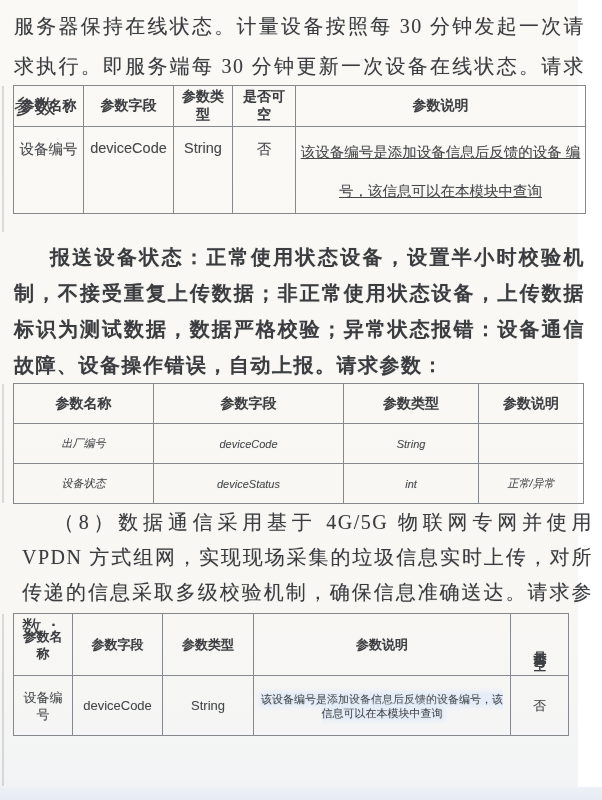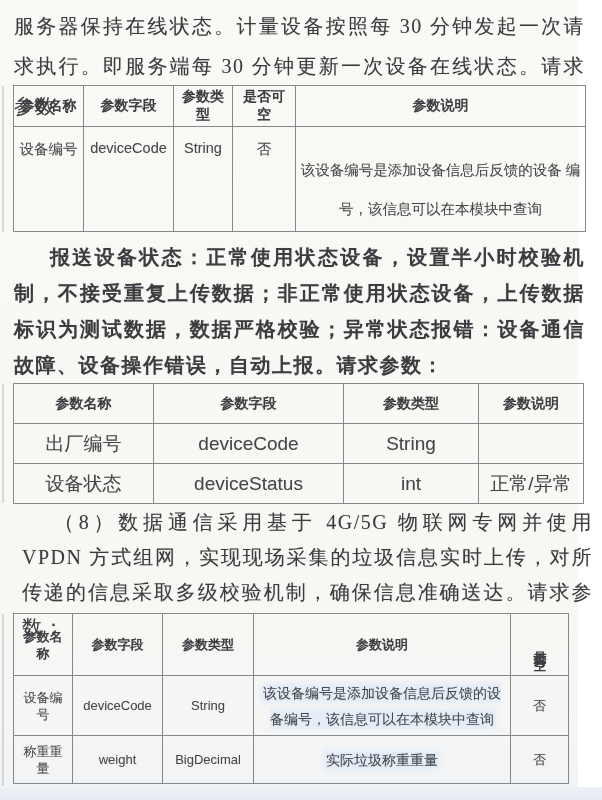--- a/index.html
+++ b/index.html
@@ -24,31 +24,31 @@
   table { position:absolute; border-collapse:collapse; table-layout:fixed;border-radius:26px; }
   th,td {
     border:1px solid #85888c; text-align:center; vertical-align:middle;
     padding:2px 4px; color:#45474a; text-shadow:0 0 1px rgba(100,100,100,.25);
   }
   th { font-weight:bold; color:#3c3e41; }
   .t1 { top:85px; left:13px; width:572px; }
   .t1 th { height:27px; font-size:14px; }
   .t1 td { font-size:14.5px; }
   .t1 .r1 td { height:79px; vertical-align:top; padding-top:13px; }
-  .t1 .r1 .desc-cell { line-height:39px; padding-top:24px; }
+  .t1 .r1 .desc-cell { line-height:39px; padding-top:6px;text-decoration:underline; }
   .t1 .r2 td { height:39px; vertical-align:middle; }
   .t2 { top:383px; left:13px; width:570px; }
   .t2 th { height:40px; font-size:14px; }
-  .t2 td { height:40px; font-size:19px; }
+  .t2 td { height:40px; font-size:11px;font-style:italic; }
   .t3 { top:613px; left:13px; width:555px; }
   .t3 th { height:62px; font-size:13px; word-break:break-all; line-height:17px; }
   .t3 td { font-size:13px; word-break:break-all; line-height:17px; }
   .t3 .r1 td { height:60px; }
   .t3 .r2 td { height:48px; }
-  .t3 .desc-cell { font-size:14px; line-height:26px; }
+  .t3 .desc-cell { font-size:11px; line-height:14px; }
   .vert {
     writing-mode:vertical-rl; text-orientation:upright;
     margin:0 auto; letter-spacing:2px; line-height:14px;
   }
   .hl { background:#e4edf8; box-shadow:0 0 5px 2px #e4edf8; }
   .bottom-strip {
     position:absolute; top:787px; left:0; width:602px; height:13px;
     background:linear-gradient(180deg,#edf0f6,#e7ecf4);
   }
   .edge-mark { position:absolute; left:2px; width:2px; background:rgba(130,132,136,.26); }
@@ -148,29 +148,20 @@
     <tbody>
       <tr class="r1">
         <td>设备编号</td>
         <td>deviceCode</td>
         <td>String</td>
         <td class="desc-cell">
           <span class="hl">该设备编号是添加设备信息后反馈的设备编号，该信息可以在本模块中查询</span>
         </td>
         <td>否</td>
       </tr>
-      <tr class="r2">
-        <td>称重重量</td>
-        <td>weight</td>
-        <td>BigDecimal</td>
-        <td class="desc-cell">
-          <span class="hl">实际垃圾称重重量</span>
-        </td>
-        <td>否</td>
-      </tr>
     </tbody>
   </table>
 
   <div class="edge-mark em1"></div>
   <div class="edge-mark em2"></div>
   <div class="edge-mark em3"></div>
   <div class="bottom-strip"></div>
 
 </div>
 

